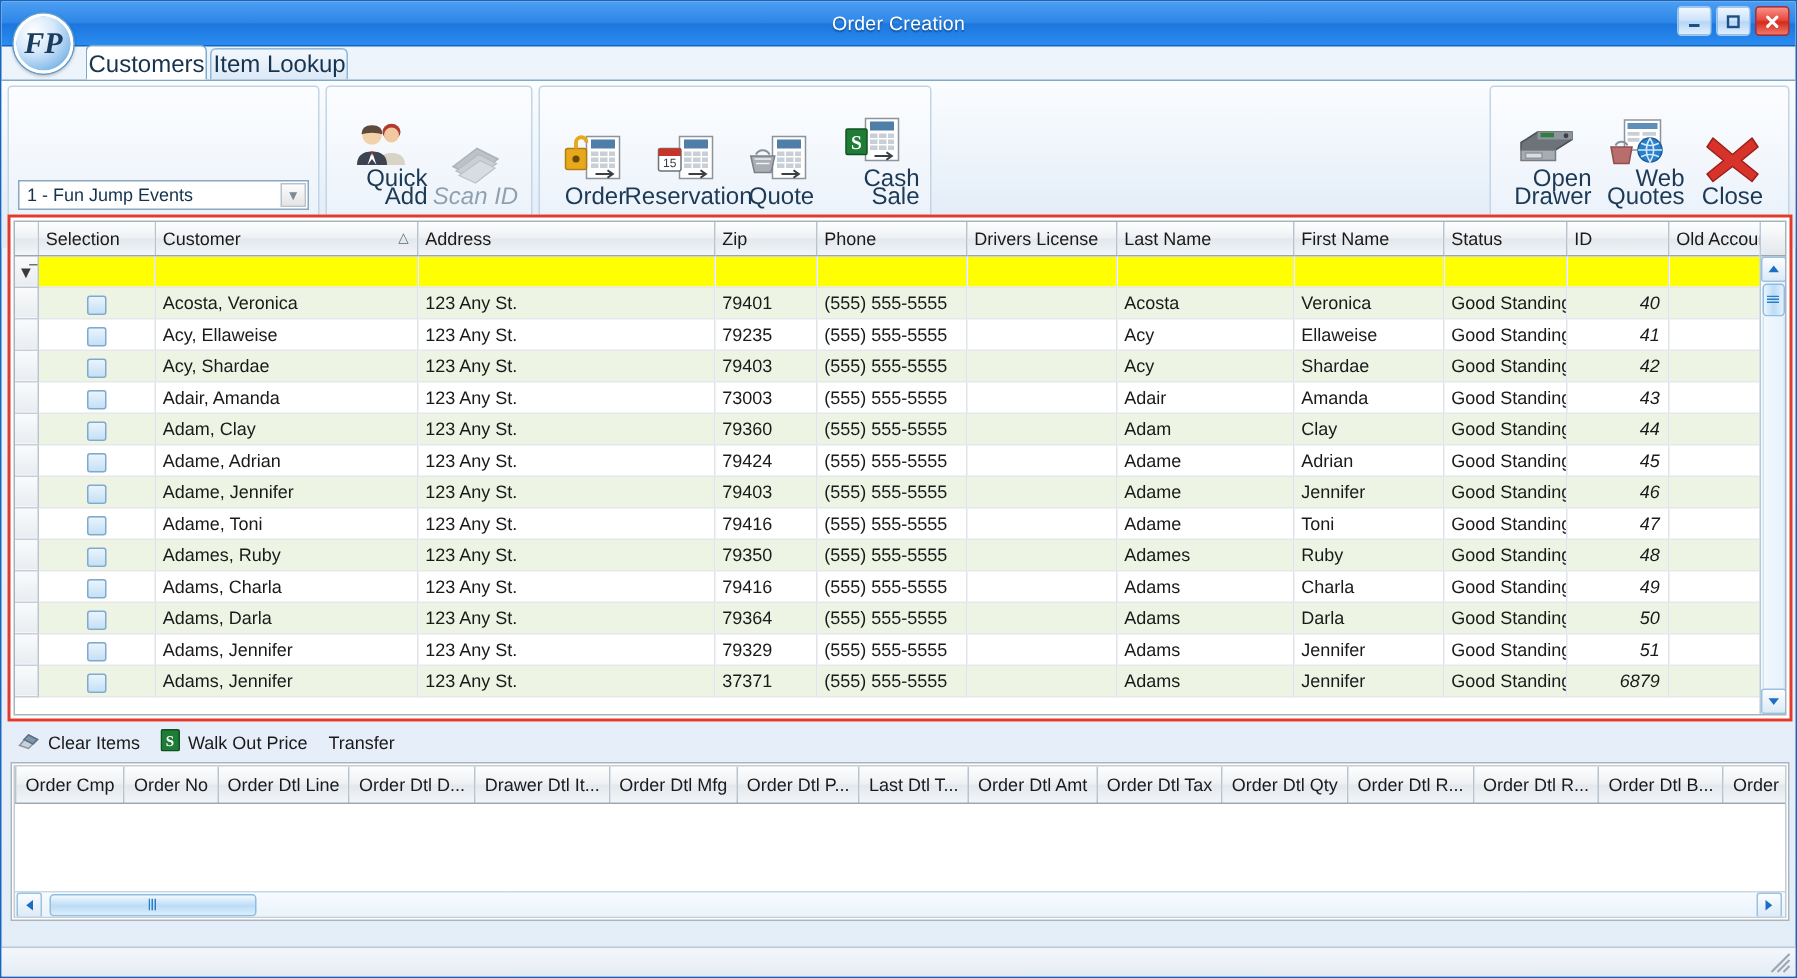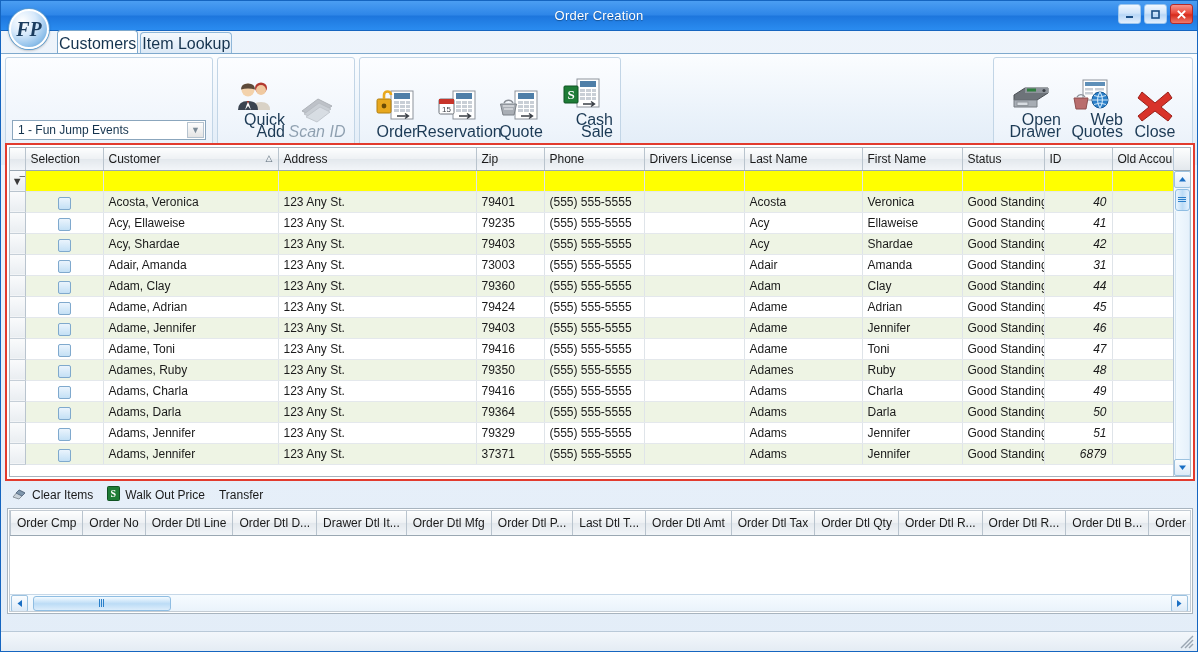--- a/index.html
+++ b/index.html
@@ -645,21 +645,21 @@
                   <td class="rowhdr"></td>
                   <td class="sel"><span class="chk"></span></td>
                   <td><span>Adair, Amanda</span></td>
                   <td><span>123 Any St.</span></td>
                   <td><span>73003</span></td>
                   <td><span>(555) 555-5555</span></td>
                   <td><span></span></td>
                   <td><span>Adair</span></td>
                   <td><span>Amanda</span></td>
                   <td><span>Good Standing</span></td>
-                  <td class="num"><span>31</span></td>
+                  <td class="num"><span>43</span></td>
                   <td><span></span></td>
                 </tr>
                 <tr class="alt">
                   <td class="rowhdr"></td>
                   <td class="sel"><span class="chk"></span></td>
                   <td><span>Adam, Clay</span></td>
                   <td><span>123 Any St.</span></td>
                   <td><span>79360</span></td>
                   <td><span>(555) 555-5555</span></td>
                   <td><span></span></td>

